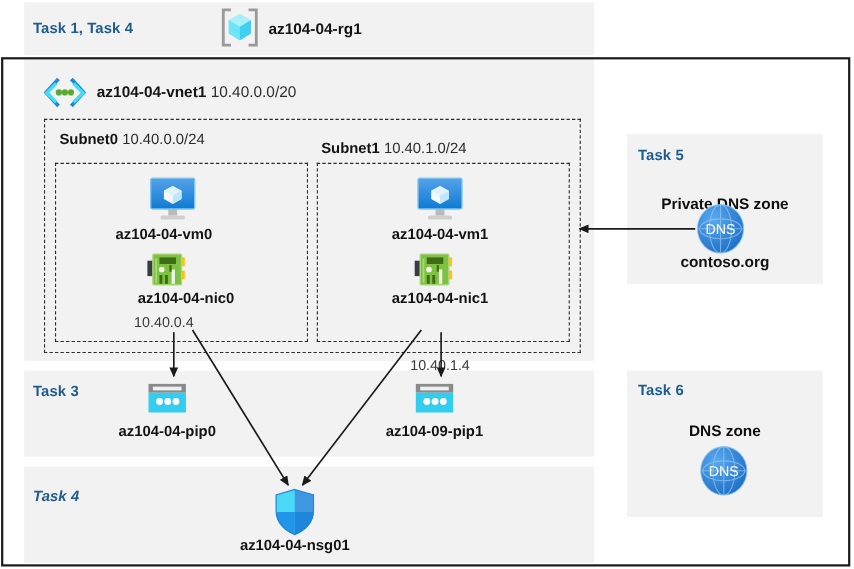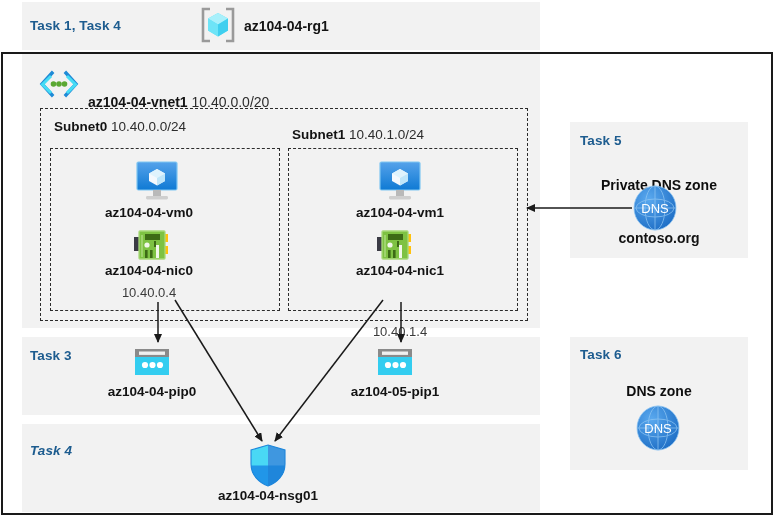--- a/index.html
+++ b/index.html
@@ -51,21 +51,20 @@
     font-size:13px;
     font-weight:normal;
     color:#3a3a3a;
   }
 
   .hdr{
     position:absolute;
     white-space:nowrap;
     font-size:14px;
     color:#131313;
-    margin-top:19px;
   }
   .hdr b{font-weight:bold;}
   .hdr span.cidr{font-weight:normal;color:#2c2c2c;}
 
   .sub-hdr{
     position:absolute;white-space:nowrap;font-size:13.5px;color:#131313;
   }
   .sub-hdr b{font-weight:bold;}
   .sub-hdr span.cidr{font-weight:normal;color:#2c2c2c;}
 
@@ -180,21 +179,21 @@
       <rect x="5" y="2" width="26" height="28" rx="1" fill="none" stroke="#a8d97a" stroke-width="1.3"></rect>
       <rect x="11" y="5" width="15" height="6" fill="#3d6b16"></rect>
       <circle cx="13" cy="16" r="2.6" fill="#f2f7ea"></circle>
       <rect x="11" y="21" width="2.6" height="8" fill="#3d6b16"></rect>
       <rect x="16" y="21" width="2.6" height="8" fill="#3d6b16"></rect>
       <rect x="22" y="16" width="3" height="13" fill="#f2f7ea"></rect>
       <path d="M21 12 L21 18" stroke="#3d6b16" stroke-width="2" fill="none"></path>
       <path d="M8 6 L8 28" stroke="#a8d97a" stroke-width="1.6" fill="none"></path>
     </svg>
   </div>
-  <div class="nodelabel" style="left:85px;top:263px;width:128px;">az104-04-nic0</div>
+  <div class="nodelabel" style="left:85px;top:263px;width:128px;text-align:right;">az104-04-nic0</div>
   <div class="nodesub" style="left:85px;top:285px;width:128px;">10.40.0.4</div>
 
   <div class="sub-hdr" style="left:292px;top:127px;">
     <b>Subnet1</b><span>&nbsp;</span><span class="cidr">10.40.1.0/24</span>
   </div>
   <div class="dashed-box" style="left:288px;top:148px;width:230px;height:163px;"></div>
 
   <div class="icon vm-ico" style="left:377px;top:160px;">
     <svg width="46" height="42" viewBox="0 0 46 42">
       <defs>
@@ -250,21 +249,21 @@
   <div class="icon pip-ico" style="left:376px;top:347px;">
     <svg width="38" height="32" viewBox="0 0 38 32">
       <rect x="2" y="2" width="34" height="8" fill="#8a8a8a"></rect>
       <rect x="6" y="4.5" width="26" height="3.4" fill="#f0f0f0"></rect>
       <rect x="2" y="10" width="34" height="18" fill="#33cdf0"></rect>
       <circle cx="12" cy="18" r="3.1" fill="#ffffff"></circle>
       <circle cx="19.5" cy="18" r="3.1" fill="#ffffff"></circle>
       <circle cx="27" cy="18" r="3.1" fill="#ffffff"></circle>
     </svg>
   </div>
-  <div class="nodelabel" style="left:331px;top:384px;width:128px;">az104-05-pip1</div>
+  <div class="nodelabel" style="left:331px;top:384px;width:128px;">az104-09-pip1</div>
 
   <div class="task-label" style="left:30px;top:443px;font-style:italic;">Task 4</div>
 
   <div class="icon nsg-ico" style="left:248px;top:444px;">
     <svg width="40" height="44" viewBox="0 0 40 44">
       <path d="M20 1 L37 6 L37 20 C37 31 29 38.5 20 42 C11 38.5 3 31 3 20 L3 6 Z" fill="#49d8f5"></path>
       <path d="M20 1 L37 6 L37 20 C37 31 29 38.5 20 42 L20 1 Z" fill="#3f97e0"></path>
       <path d="M20 21.5 L37 21.5 C37 31 29 38.5 20 42 Z" fill="#1f86db"></path>
       <path d="M3 21.5 L20 21.5 L20 42 C11 38.5 3 31 3 21.5 Z" fill="#2196e8"></path>
       <path d="M20 1 L37 6 L37 20 C37 31 29 38.5 20 42 C11 38.5 3 31 3 20 L3 6 Z" fill="none" stroke="#1f86db" stroke-width="1.1"></path>

